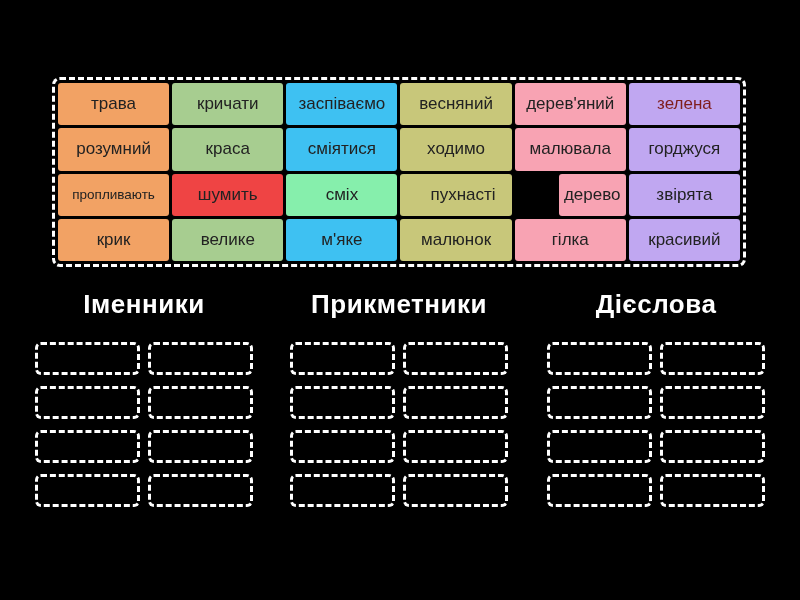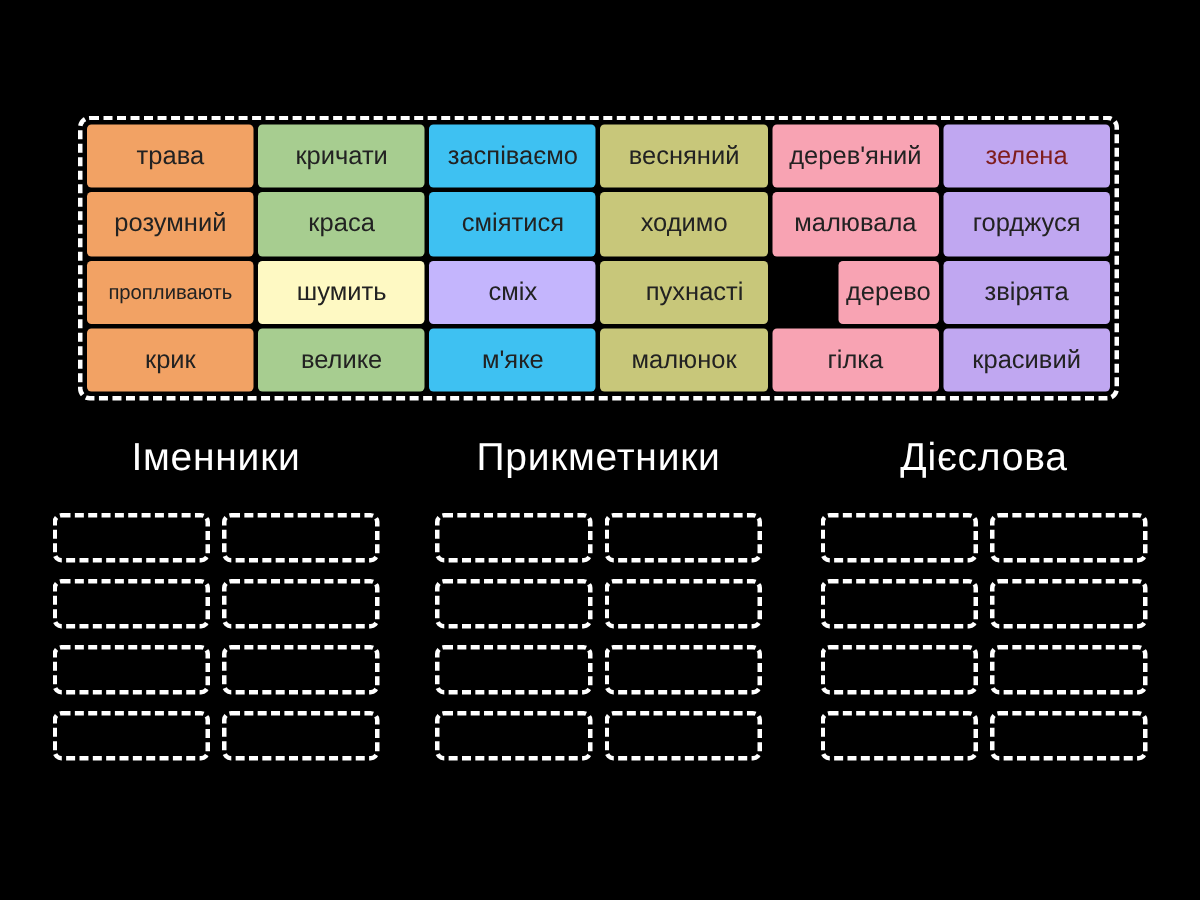--- a/index.html
+++ b/index.html
@@ -53,21 +53,21 @@
   .group-0 { left: 35px; }
   .group-1 { left: 290px; }
   .group-2 { left: 547px; }
   .group-title {
     margin: 0 0 19px 0;
     height: 38px;
     line-height: 38px;
     text-align: center;
     color: #fff;
     font-size: 26px;
-    font-weight: normal;
+    font-weight: bold;
     letter-spacing: 0.5px;
   }
   .slots {
     display: grid;
     grid-template-columns: 1fr 1fr;
     column-gap: 8px;
     row-gap: 11px;
   }
   .slot {
     height: 33px;
@@ -89,22 +89,22 @@
       <div class="tile" style="background: rgb(200, 199, 122); color: rgb(34, 34, 34);">весняний</div>
       <div class="tile" style="background: rgb(248, 163, 179); color: rgb(34, 34, 34);">дерев'яний</div>
       <div class="tile" style="background: rgb(192, 167, 241); color: #7f1d1d;">зелена</div>
       <div class="tile" style="background: rgb(242, 162, 100); color: rgb(34, 34, 34);">розумний</div>
       <div class="tile" style="background: rgb(167, 205, 144); color: rgb(34, 34, 34);">краса</div>
       <div class="tile" style="background: rgb(62, 193, 242); color: rgb(34, 34, 34);">сміятися</div>
       <div class="tile" style="background: rgb(200, 199, 122); color: rgb(34, 34, 34);">ходимо</div>
       <div class="tile" style="background: rgb(248, 163, 179); color: rgb(34, 34, 34);">малювала</div>
       <div class="tile" style="background: rgb(192, 167, 241); color: rgb(34, 34, 34);">горджуся</div>
       <div class="tile small" style="background: rgb(242, 162, 100); color: rgb(34, 34, 34);">пропливають</div>
-      <div class="tile" style="background: #fef9c3; color: rgb(34, 34, 34);">шумить</div>
-      <div class="tile" style="background: #c4b5fd; color: rgb(34, 34, 34);">сміх</div>
+      <div class="tile" style="background: #ef4444; color: rgb(34, 34, 34);">шумить</div>
+      <div class="tile" style="background: #86efac; color: rgb(34, 34, 34);">сміх</div>
       <div class="tile" style="background: rgb(200, 199, 122); color: rgb(34, 34, 34); padding-left: 14px;">пухнасті</div>
       <div class="tile" style="background: rgb(248, 163, 179); color: rgb(34, 34, 34); margin-left: 44px;">дерево</div>
       <div class="tile" style="background: rgb(192, 167, 241); color: rgb(34, 34, 34);">звірята</div>
       <div class="tile" style="background: rgb(242, 162, 100); color: rgb(34, 34, 34);">крик</div>
       <div class="tile" style="background: rgb(167, 205, 144); color: rgb(34, 34, 34);">велике</div>
       <div class="tile" style="background: rgb(62, 193, 242); color: rgb(34, 34, 34);">м'яке</div>
       <div class="tile" style="background: rgb(200, 199, 122); color: rgb(34, 34, 34);">малюнок</div>
       <div class="tile" style="background: rgb(248, 163, 179); color: rgb(34, 34, 34);">гілка</div>
       <div class="tile" style="background: rgb(192, 167, 241); color: rgb(34, 34, 34);">красивий</div>
     </div>

